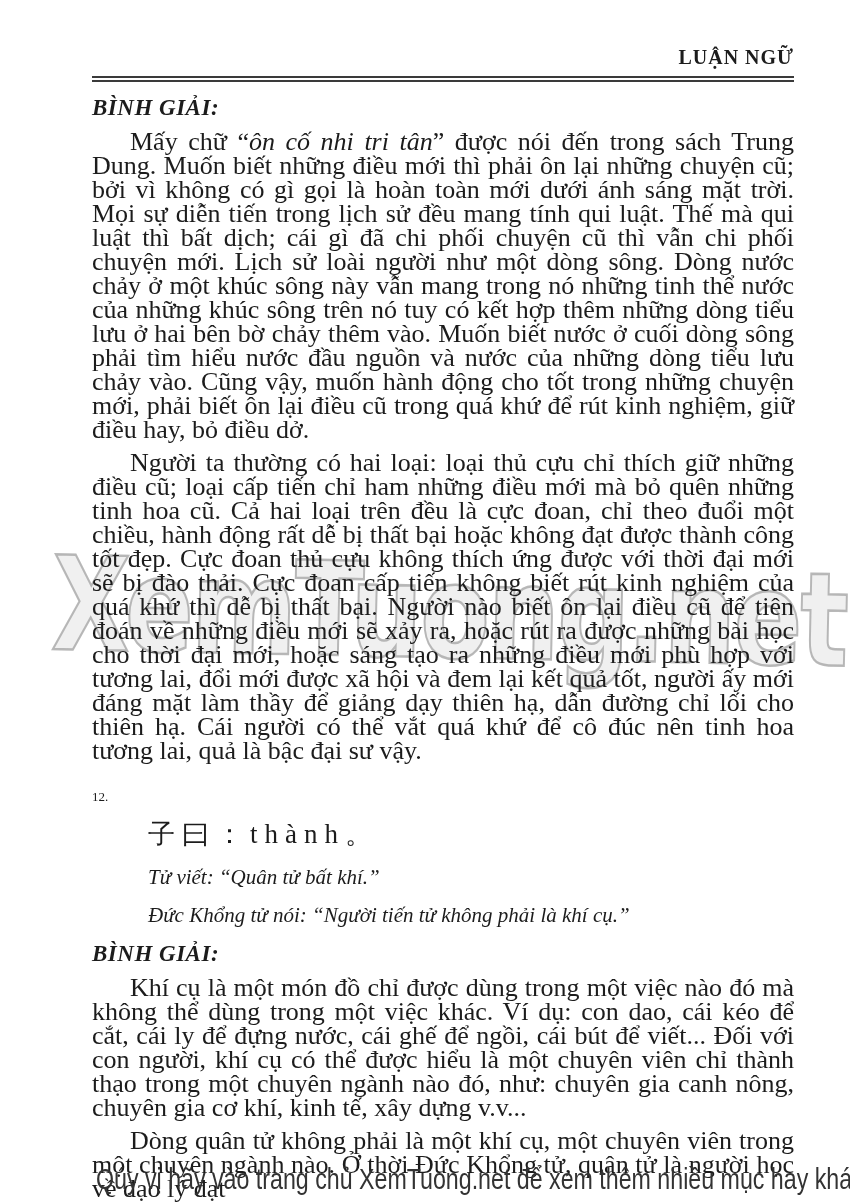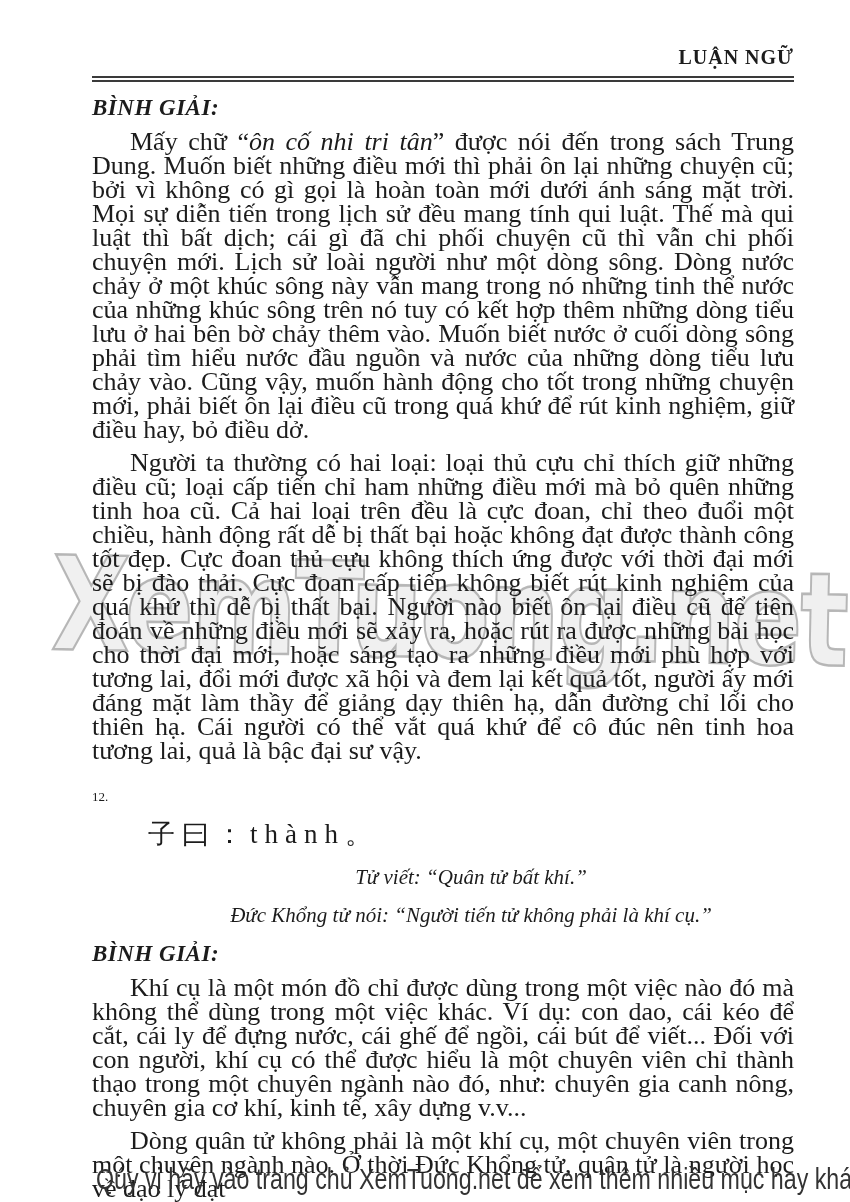--- a/index.html
+++ b/index.html
@@ -72,21 +72,20 @@
     margin-top: 11px;
     padding-left: 56px;
     font-size: 27px;
     letter-spacing: 7px;
   }
   .viet-italic {
     margin-top: 13px;
     padding-left: 56px;
     font-size: 21px;
     font-style: italic;
-    text-align: center;
   }
   .dich-nghia-head {
     margin-top: 13px;
     font-size: 22px;
     font-weight: bold;
     font-style: italic;
   }
   .page-num {
     margin-top: 7px;
     text-align: right;

